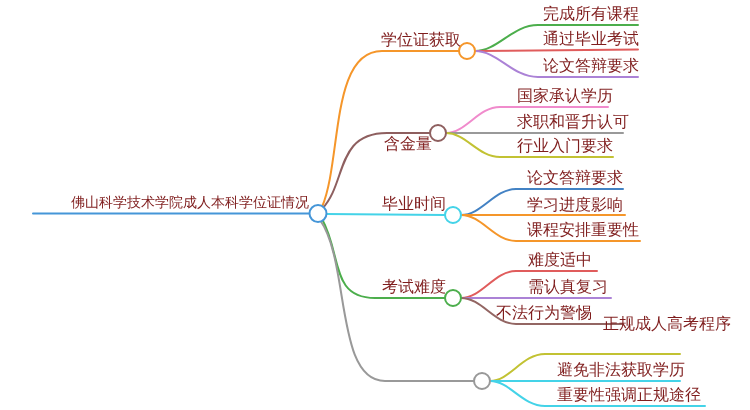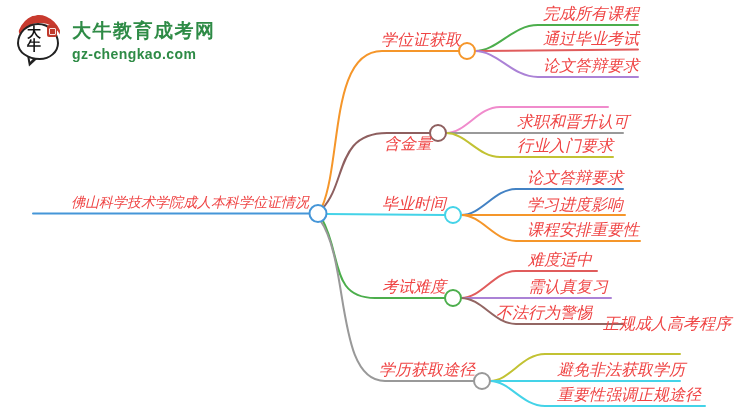--- a/index.html
+++ b/index.html
@@ -2,22 +2,22 @@
 <html><head>
 <meta charset="utf-8">
 <style>
   html,body{margin:0;padding:0;background:#fff;}
   .canvas{
     position:relative;width:750px;height:410px;background:#ffffff;overflow:hidden;
     font-family:"Liberation Sans","DejaVu Sans",sans-serif;
   }
   svg.map{position:absolute;left:0;top:0;}
   .nodelabel{
-    position:absolute;white-space:nowrap;color:#ef4444;
-    font-size:16px;line-height:21px;height:21px;font-style:italic;
+    position:absolute;white-space:nowrap;color:#7f1d1d;
+    font-size:16px;line-height:21px;height:21px;
   }
   .rootlabel{font-size:14px;}
   
   .logo{position:absolute;left:14px;top:14px;display:flex;align-items:center;gap:8px;}
   .logo-icon{position:relative;width:50px;height:52px;}
   .bubble{
     position:absolute;left:3px;top:9px;width:38px;height:33px;background:#fff;
     border:2.5px solid #222;border-radius:50% 50% 46% 54% / 55% 55% 45% 45%;
   }
   .bubble-tail{
@@ -46,34 +46,20 @@
     border:1px solid rgba(255,255,255,.85);border-radius:1px;}
   .logo-text{display:flex;flex-direction:column;}
   .logo-title{font-size:19px;font-weight:bold;color:#2e8b46;letter-spacing:1.5px;}
   .logo-domain{font-size:14px;font-weight:bold;color:#2e8b46;letter-spacing:0.4px;margin-top:2px;}
 </style>
 </head>
 <body>
 
 <div class="canvas">
 
-  <div class="logo">
-    <div class="logo-icon">
-      <div class="arc"></div>
-      <div class="bubble-tail"></div>
-      <div class="bubble-tail-fill"></div>
-      <div class="bubble"></div>
-      <div class="bubble-chars">大牛</div>
-      <div class="seal"></div>
-    </div>
-    <div class="logo-text">
-      <div class="logo-title">大牛教育成考网</div>
-      <div class="logo-domain">gz-chengkao.com</div>
-    </div>
-  </div>
 
   <svg class="map" width="750" height="410" viewBox="0 0 750 410" fill="none" stroke-width="2" stroke-linecap="round">
 
     <line x1="33" y1="213.5" x2="310" y2="213.5" stroke="#4596d8"></line>
 
     <path d="M322,207 C342,160 330,51 382,51 H459" stroke="#f5962a"></path>
     <path d="M322,209 C347,183 335,133 387,133 H430" stroke="#8e5f5f"></path>
     <path d="M326,214 L445,215" stroke="#44d3e8"></path>
     <path d="M322,219 C342,255 330,298 375,298 H445" stroke="#4cae4c"></path>
     <path d="M320,220 C350,262 335,381 385,381 H474" stroke="#999999"></path>
@@ -105,26 +91,26 @@
     <circle cx="453" cy="298" r="8" fill="#fff" stroke="#4cae4c"></circle>
     <circle cx="482" cy="381" r="8" fill="#fff" stroke="#999999"></circle>
   </svg>
 
   <div class="nodelabel rootlabel" style="right:441px;top:192px;">佛山科学技术学院成人本科学位证情况</div>
 
   <div class="nodelabel" style="right:289px;top:29px;">学位证获取</div>
   <div class="nodelabel" style="right:318px;top:111px;margin-top:22px;">含金量</div>
   <div class="nodelabel" style="right:304px;top:193px;">毕业时间</div>
   <div class="nodelabel" style="right:304px;top:276px;">考试难度</div>
-  <div class="nodelabel" style="right:275px;top:359px;">学历获取途径</div>
 
   <div class="nodelabel" style="left:543px;top:3px;">完成所有课程</div>
   <div class="nodelabel" style="left:543px;top:28px;">通过毕业考试</div>
   <div class="nodelabel" style="left:543px;top:55px;">论文答辩要求</div>
 
+  <div class="nodelabel" style="left:517px;top:85px;">国家承认学历</div>
   <div class="nodelabel" style="left:517px;top:111px;">求职和晋升认可</div>
   <div class="nodelabel" style="left:517px;top:135px;">行业入门要求</div>
 
   <div class="nodelabel" style="left:527px;top:167px;">论文答辩要求</div>
   <div class="nodelabel" style="left:527px;top:194px;">学习进度影响</div>
   <div class="nodelabel" style="left:527px;top:219px;">课程安排重要性</div>
 
   <div class="nodelabel" style="left:528px;top:249px;">难度适中</div>
   <div class="nodelabel" style="left:528px;top:276px;">需认真复习</div>
   <div class="nodelabel" style="left:496px;top:302px;">不法行为警惕</div>

